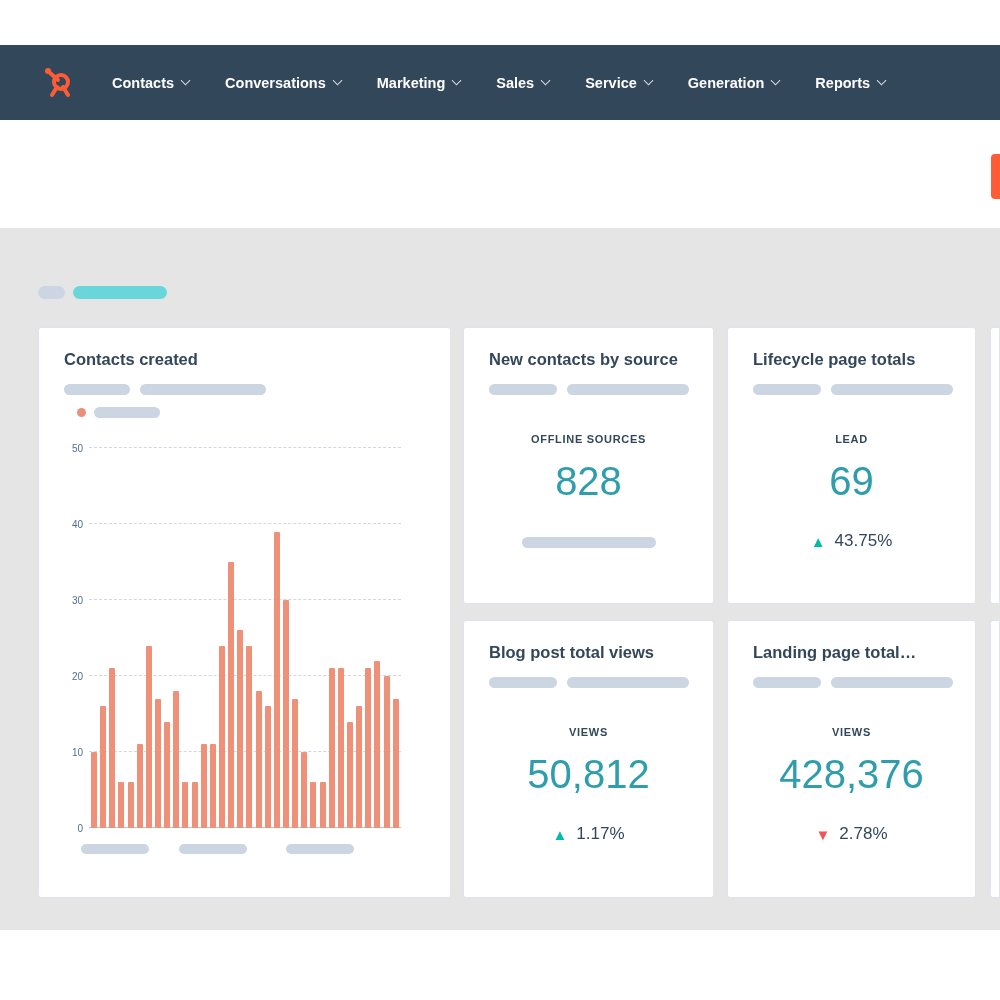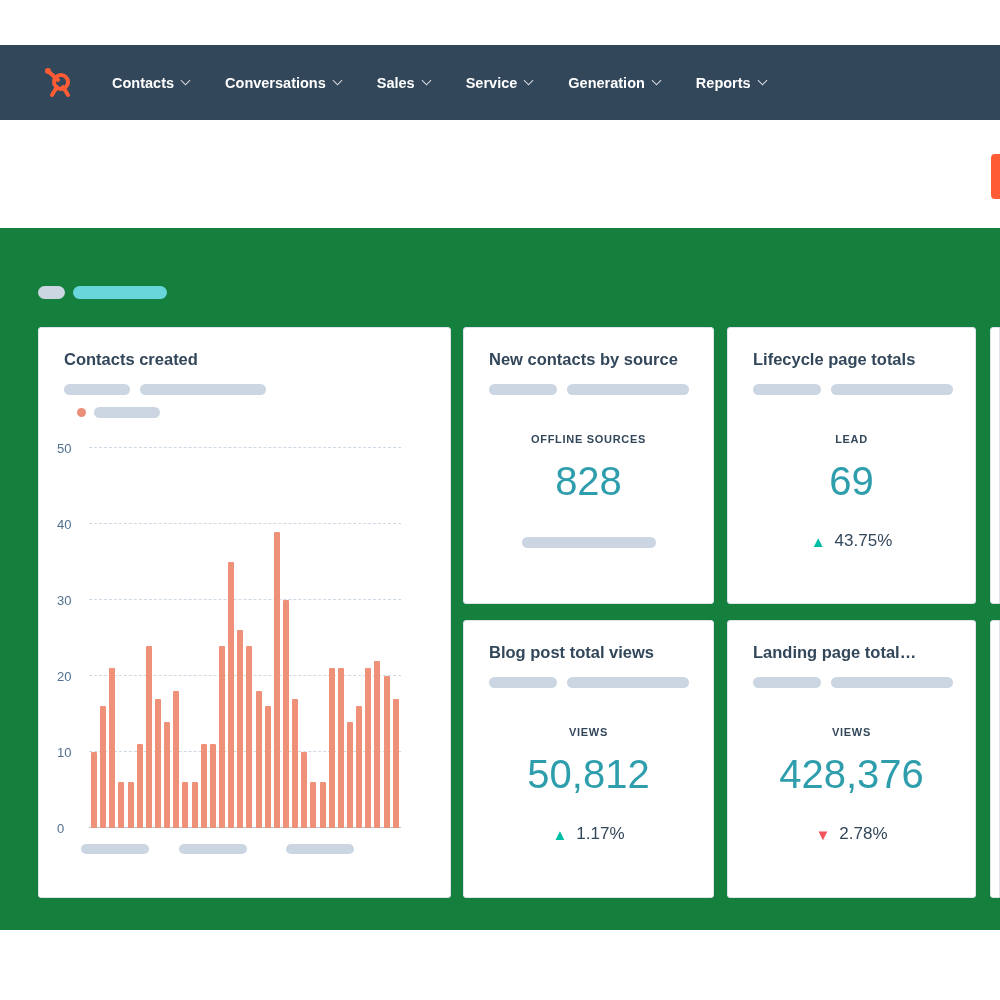--- a/index.html
+++ b/index.html
@@ -38,21 +38,21 @@
     width:0; height:0; margin-top:6px;
     border-left:8px solid transparent; border-right:8px solid transparent;
     border-top:10px solid #7c98b6;
   }
   .header-action {
     position:absolute; right:0; top:34px; width:9px; height:45px;
     background:#ff5c35; border-radius:4px 0 0 4px; cursor:pointer;
   }
 
   
-  .content { position:absolute; top:228px; left:0; width:1000px; height:702px; background:#15803d; }
+  .content { position:absolute; top:228px; left:0; width:1000px; height:702px; background:#e5e5e5; }
 
   .pill { position:absolute; border-radius:7px; background:#cbd6e2; }
   .tab-pill-1 { left:38px; top:58px; width:27px; height:13px; cursor:pointer; }
   .tab-pill-2 { left:73px; top:58px; width:94px; height:13px; background:#68d6da; cursor:pointer; }
 
   .card {
     position:absolute; background:#ffffff;
     border:1px solid #dfe3eb; border-radius:3px;
   }
   #card-contacts  { left:38px;  top:99px;  width:413px; height:571px; }
@@ -73,22 +73,22 @@
   
   .cc-skel-1 { left:25px;  top:56px; width:66px; }
   .cc-skel-2 { left:101px; top:56px; width:126px; }
   .legend-dot { position:absolute; left:38px; top:80px; width:9px; height:9px; border-radius:50%; background:#ea8f79; }
   .legend-skel { left:55px; top:79px; width:66px; }
 
   .chart { position:absolute; left:50px; top:120px; width:312px; height:380px; }
   .gridline { position:absolute; left:0; right:0; height:0; border-top:1px dashed #cfd9e4; }
   .gridline.baseline { border-top:1px solid #b3c3d6; }
   .ytick {
-    position:absolute; left:-32px; width:26px; 
-    font-size:13px; color:#516f90; transform:translateY(50%);
+    position:absolute; left:-32px; width:26px; text-align:right;
+    font-size:10px; color:#516f90; transform:translateY(50%);
   }
   .bars {
     position:absolute; left:2px; right:2px; top:0; bottom:0;
     display:flex; align-items:flex-end; justify-content:space-between;
   }
   .bar { width:6px; background:#ef9078; border-radius:1px 1px 0 0; }
 
   .x-skel-1 { left:42px;  top:516px; width:68px; height:10px; }
   .x-skel-2 { left:140px; top:516px; width:68px; height:10px; }
   .x-skel-3 { left:247px; top:516px; width:68px; height:10px; }
@@ -127,20 +127,24 @@
     </g>
     <circle cx="8" cy="7" r="3" fill="#ff5c35"></circle>
   </svg>
   <div class="nav-items">
     <div class="nav-item">
       <span>Contacts</span>
       <span class="chev"></span>
     </div>
     <div class="nav-item">
       <span>Conversations</span>
+      <span class="chev"></span>
+    </div>
+    <div class="nav-item">
+      <span>Marketing</span>
       <span class="chev"></span>
     </div>
     <div class="nav-item">
       <span>Sales</span>
       <span class="chev"></span>
     </div>
     <div class="nav-item">
       <span>Service</span>
       <span class="chev"></span>
     </div>

